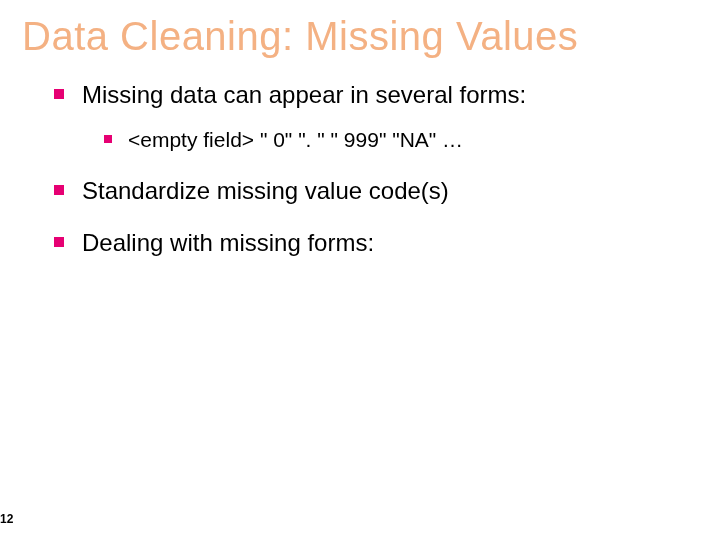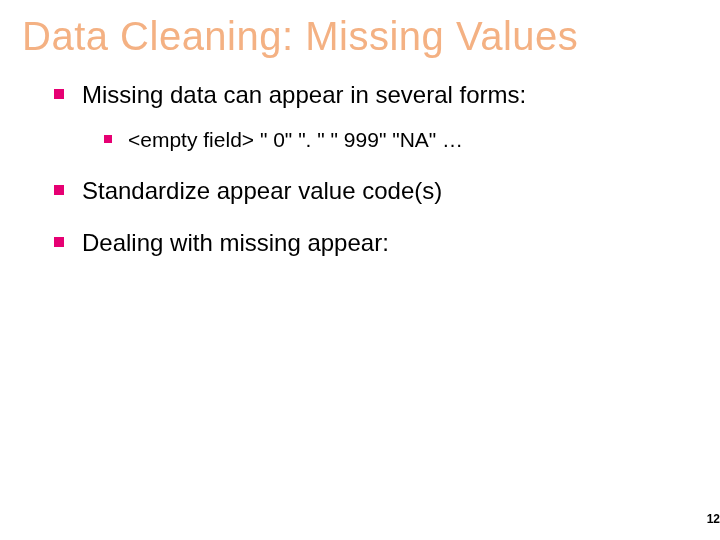--- a/index.html
+++ b/index.html
@@ -66,21 +66,21 @@
     top: 0.42em;
     width: 8px;
     height: 8px;
     background: #e60073;
   }
   .page-num {
     position: absolute;
     bottom: 14px;
     left: 0;
     width: 100%;
-    text-align: right;
+    text-align: left;
     font-size: 12px;
     font-weight: bold;
     color: #000;
   }
 </style>
 </head>
 <body>
 
 <div class="slide">
 
@@ -91,24 +91,24 @@
     <li>
       <span>Missing data can appear in several forms:</span>
       <ul class="level2">
         <li>
           <span>&lt;empty field&gt;  " 0"   ". "  " 999"  "NA"  …</span>
         </li>
       </ul>
     </li>
 
     <li>
-      <span>Standardize appear value code(s)</span>
+      <span>Standardize missing value code(s)</span>
     </li>
 
     <li>
-      <span>Dealing with missing appear:</span>
+      <span>Dealing with missing forms:</span>
     </li>
 
   </ul>
 
   <div class="page-num">12</div>
 
 </div>
 
 </body></html>

